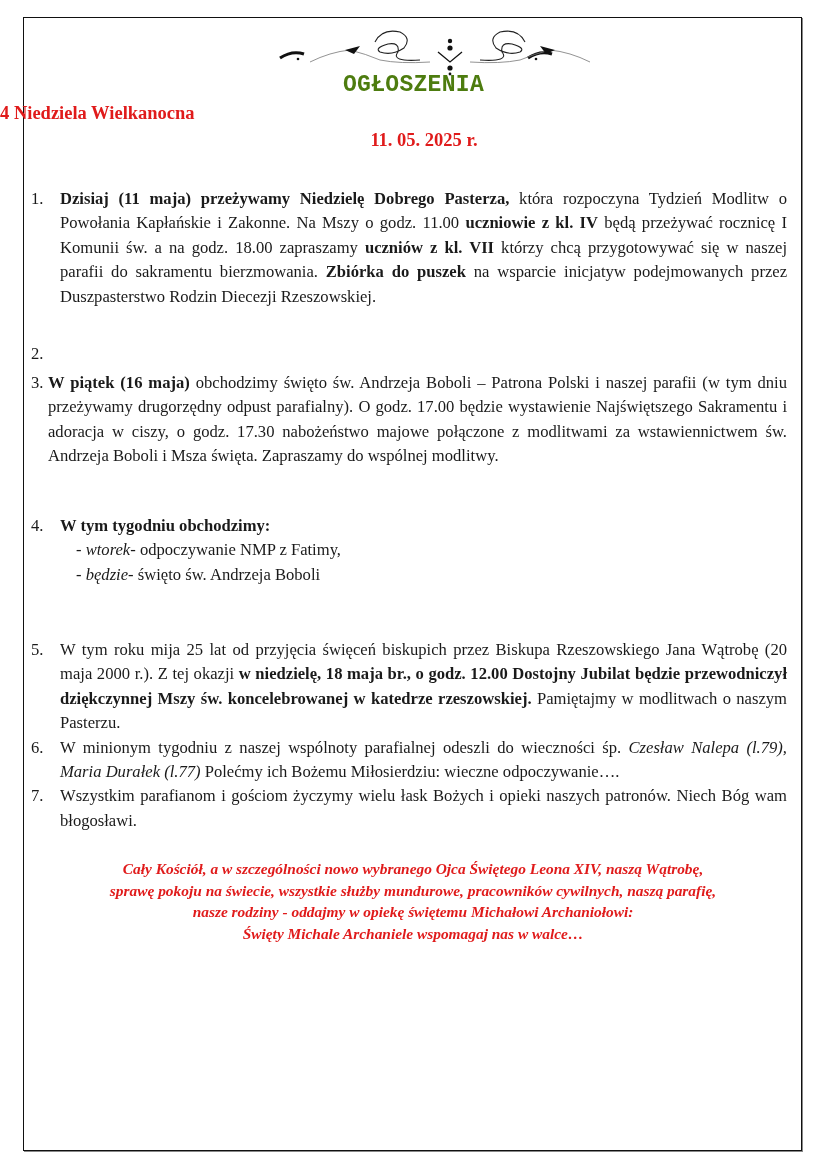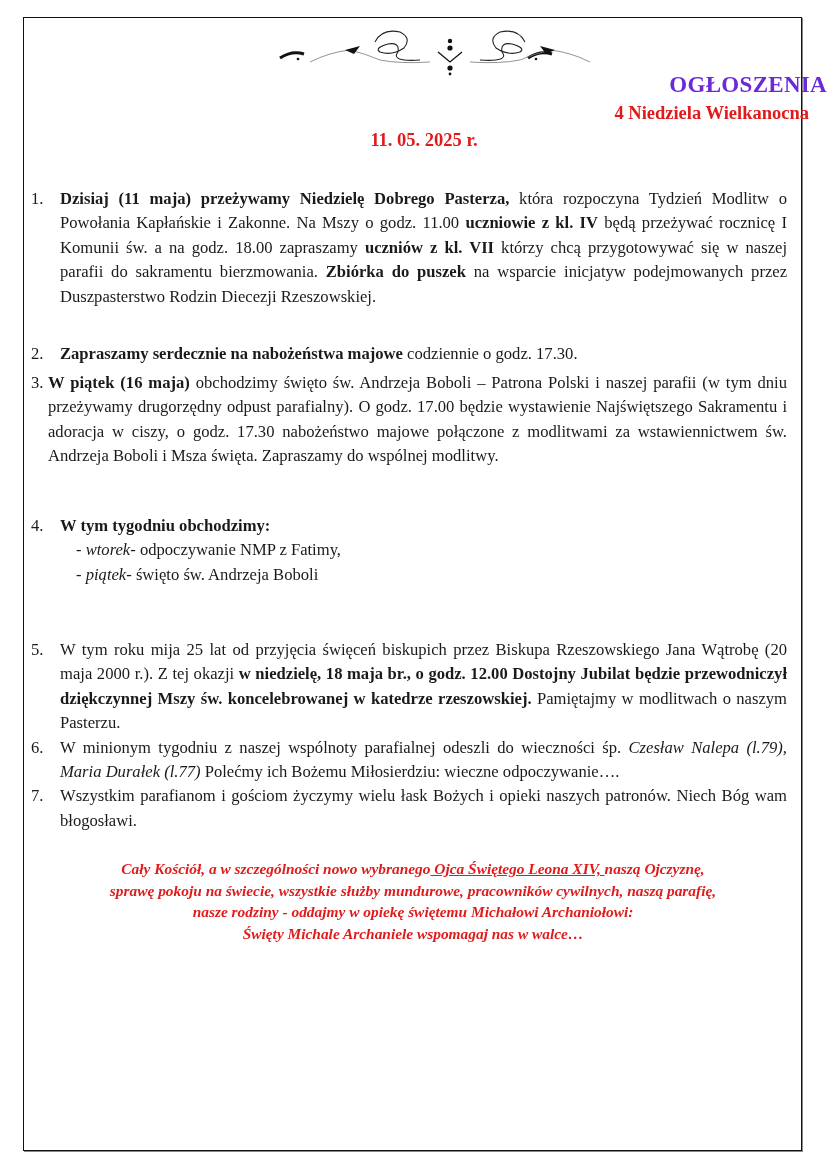--- a/index.html
+++ b/index.html
@@ -1,41 +1,41 @@
 <!DOCTYPE html>
 <html><head>
 <meta charset="utf-8">
 <style>
   html, body { margin: 0; padding: 0; background: #ffffff; }
   body { width: 827px; height: 1170px; position: relative; overflow: hidden;
          font-family: "DejaVu Serif", "Liberation Serif", serif; color: #1a1a1a; }
   .frame { position: absolute; left: 23px; top: 17px; width: 779px; height: 1134px;
            border: 1.5px solid #111; box-shadow: 1px 1px 0 #888; box-sizing: border-box; }
   .ornament { position: absolute; left: 270px; top: 28px; width: 360px; height: 48px; }
-  .title { position: absolute; left: 0; right: 0; top: 72px; text-align: right;
-           font-family: Liberation Serif, serif; font-weight: bold; font-size: 23px;
-           color: #6d28d9; letter-spacing: 0.3px; }
-  .subtitle { position: absolute; left: 0; right: 0; top: 103px; text-align: right;
+  .title { position: absolute; left: 0; right: 0; top: 72px; text-align: center;
+           font-family: Liberation Mono, monospace; font-weight: bold; font-size: 23px;
+           color: #4d7c0f; letter-spacing: 0.3px; }
+  .subtitle { position: absolute; left: 0; right: 0; top: 103px; text-align: left;
               font-family: "Liberation Serif", serif; font-weight: bold; font-size: 18.5px;
               color: #e01b1b; padding-right: 18px; }
   .date { position: absolute; left: 0; right: 0; top: 130px; text-align: center;
           font-family: "Liberation Serif", serif; font-weight: bold; font-size: 18.5px;
           color: #e01b1b; padding-left: 21px; }
   .list { position: absolute; left: 31px; width: 756px;
           font-family: "Liberation Serif", serif; font-size: 16.6px; line-height: 24.4px; }
   .item { position: relative; padding-left: 29px; text-align: justify; }
   .item .num { position: absolute; left: 0; top: 0; }
   .item.tight { padding-left: 17px; }
   .bold { font-weight: bold; }
   .ital { font-style: italic; }
   .sub { padding-left: 16px; text-align: left; }
   .prayer { position: absolute; left: 30px; width: 766px; top: 858px; text-align: center;
             font-family: "Liberation Serif", serif; font-style: italic; font-weight: bold;
             font-size: 15.4px; line-height: 21.6px; color: #e01b1b; }
-  .u { text-decoration: underline; }
+  .u { }
 </style>
 </head>
 <body>
 
 <div class="frame"></div>
 
 <svg class="ornament" viewBox="0 0 360 48">
   <defs>
     <linearGradient id="lf" x1="0" x2="1">
       <stop offset="0" stop-color="#000" stop-opacity="0"></stop>
@@ -74,55 +74,54 @@
 <div class="list" style="top:187px;">
   <div class="item">
     <span class="num">1.</span>
     <span class="segs"><span class="bold">Dzisiaj (11 maja) przeżywamy Niedzielę Dobrego Pasterza,</span><span> która rozpoczyna Tydzień Modlitw o Powołania Kapłańskie i Zakonne. Na Mszy o godz. 11.00 </span><span class="bold">uczniowie z kl. IV</span><span> będą przeżywać rocznicę I Komunii św. a na godz. 18.00 zapraszamy </span><span class="bold">uczniów z kl. VII</span><span> którzy chcą przygotowywać się w naszej parafii do sakramentu bierzmowania. </span><span class="bold">Zbiórka do puszek</span><span> na wsparcie inicjatyw podejmowanych przez Duszpasterstwo Rodzin Diecezji Rzeszowskiej.</span></span>
   </div>
 </div>
 
 <div class="list" style="top:342px;">
   <div class="item">
     <span class="num">2.</span>
-    <span class="segs"><span class="bold">Zapraszamy serdecznie na nabożeństwa majowe</span><span> codziennie o godz. 17.30.</span></span>
   </div>
 </div>
 
 <div class="list" style="top:371px;">
   <div class="item tight">
     <span class="num">3.</span>
     <span class="segs"><span class="bold">W piątek (16 maja)</span><span> obchodzimy święto św. Andrzeja Boboli – Patrona Polski i naszej parafii (w tym dniu przeżywamy drugorzędny odpust parafialny). O godz. 17.00 będzie wystawienie Najświętszego Sakramentu i adoracja w ciszy, o godz. 17.30 nabożeństwo majowe połączone z modlitwami za wstawiennictwem św. Andrzeja Boboli i Msza święta. Zapraszamy do wspólnej modlitwy.</span></span>
   </div>
 </div>
 
 <div class="list" style="top:514px;">
   <div class="item">
     <span class="num">4.</span>
     <span class="segs"><span class="bold">W tym tygodniu obchodzimy:</span></span>
     <div class="sub">
       <div>- <span class="ital">wtorek</span><span>- odpoczywanie NMP z Fatimy,</span></div>
-      <div>- <span class="ital">piątek</span><span>- święto św. Andrzeja Boboli</span></div>
+      <div>- <span class="ital">będzie</span><span>- święto św. Andrzeja Boboli</span></div>
     </div>
   </div>
 </div>
 
 <div class="list" style="top:638px;">
   <div class="item">
     <span class="num">5.</span>
     <span class="segs"><span>W tym roku mija 25 lat od przyjęcia święceń biskupich przez Biskupa Rzeszowskiego Jana Wątrobę (20 maja 2000 r.). Z tej okazji </span><span class="bold">w niedzielę, 18 maja br., o godz. 12.00 Dostojny Jubilat będzie przewodniczył dziękczynnej Mszy św. koncelebrowanej w katedrze rzeszowskiej.</span><span> Pamiętajmy w modlitwach o naszym Pasterzu.</span></span>
   </div>
   <div class="item">
     <span class="num">6.</span>
     <span class="segs"><span>W minionym tygodniu z naszej wspólnoty parafialnej odeszli do wieczności śp. </span><span class="ital">Czesław Nalepa (l.79), Maria Durałek (l.77)</span><span> Polećmy ich Bożemu Miłosierdziu: wieczne odpoczywanie….</span></span>
   </div>
   <div class="item">
     <span class="num">7.</span>
     <span class="segs"><span>Wszystkim parafianom i gościom życzymy wielu łask Bożych i opieki naszych patronów. Niech Bóg wam błogosławi.</span></span>
   </div>
 </div>
 
 <div class="prayer">
-  <div><span>Cały Kościół, a w szczególności nowo wybranego</span><span class="u"> Ojca Świętego Leona XIV,  </span><span>naszą Ojczyznę,</span></div>
+  <div><span>Cały Kościół, a w szczególności nowo wybranego</span><span class="u"> Ojca Świętego Leona XIV,  </span><span>naszą Wątrobę,</span></div>
   <div>sprawę pokoju na świecie, wszystkie służby mundurowe, pracowników cywilnych,   naszą parafię,</div>
   <div>nasze rodziny - oddajmy w opiekę świętemu Michałowi Archaniołowi:</div>
   <div>Święty Michale Archaniele wspomagaj nas w walce…</div>
 </div>
 
 </body></html>

